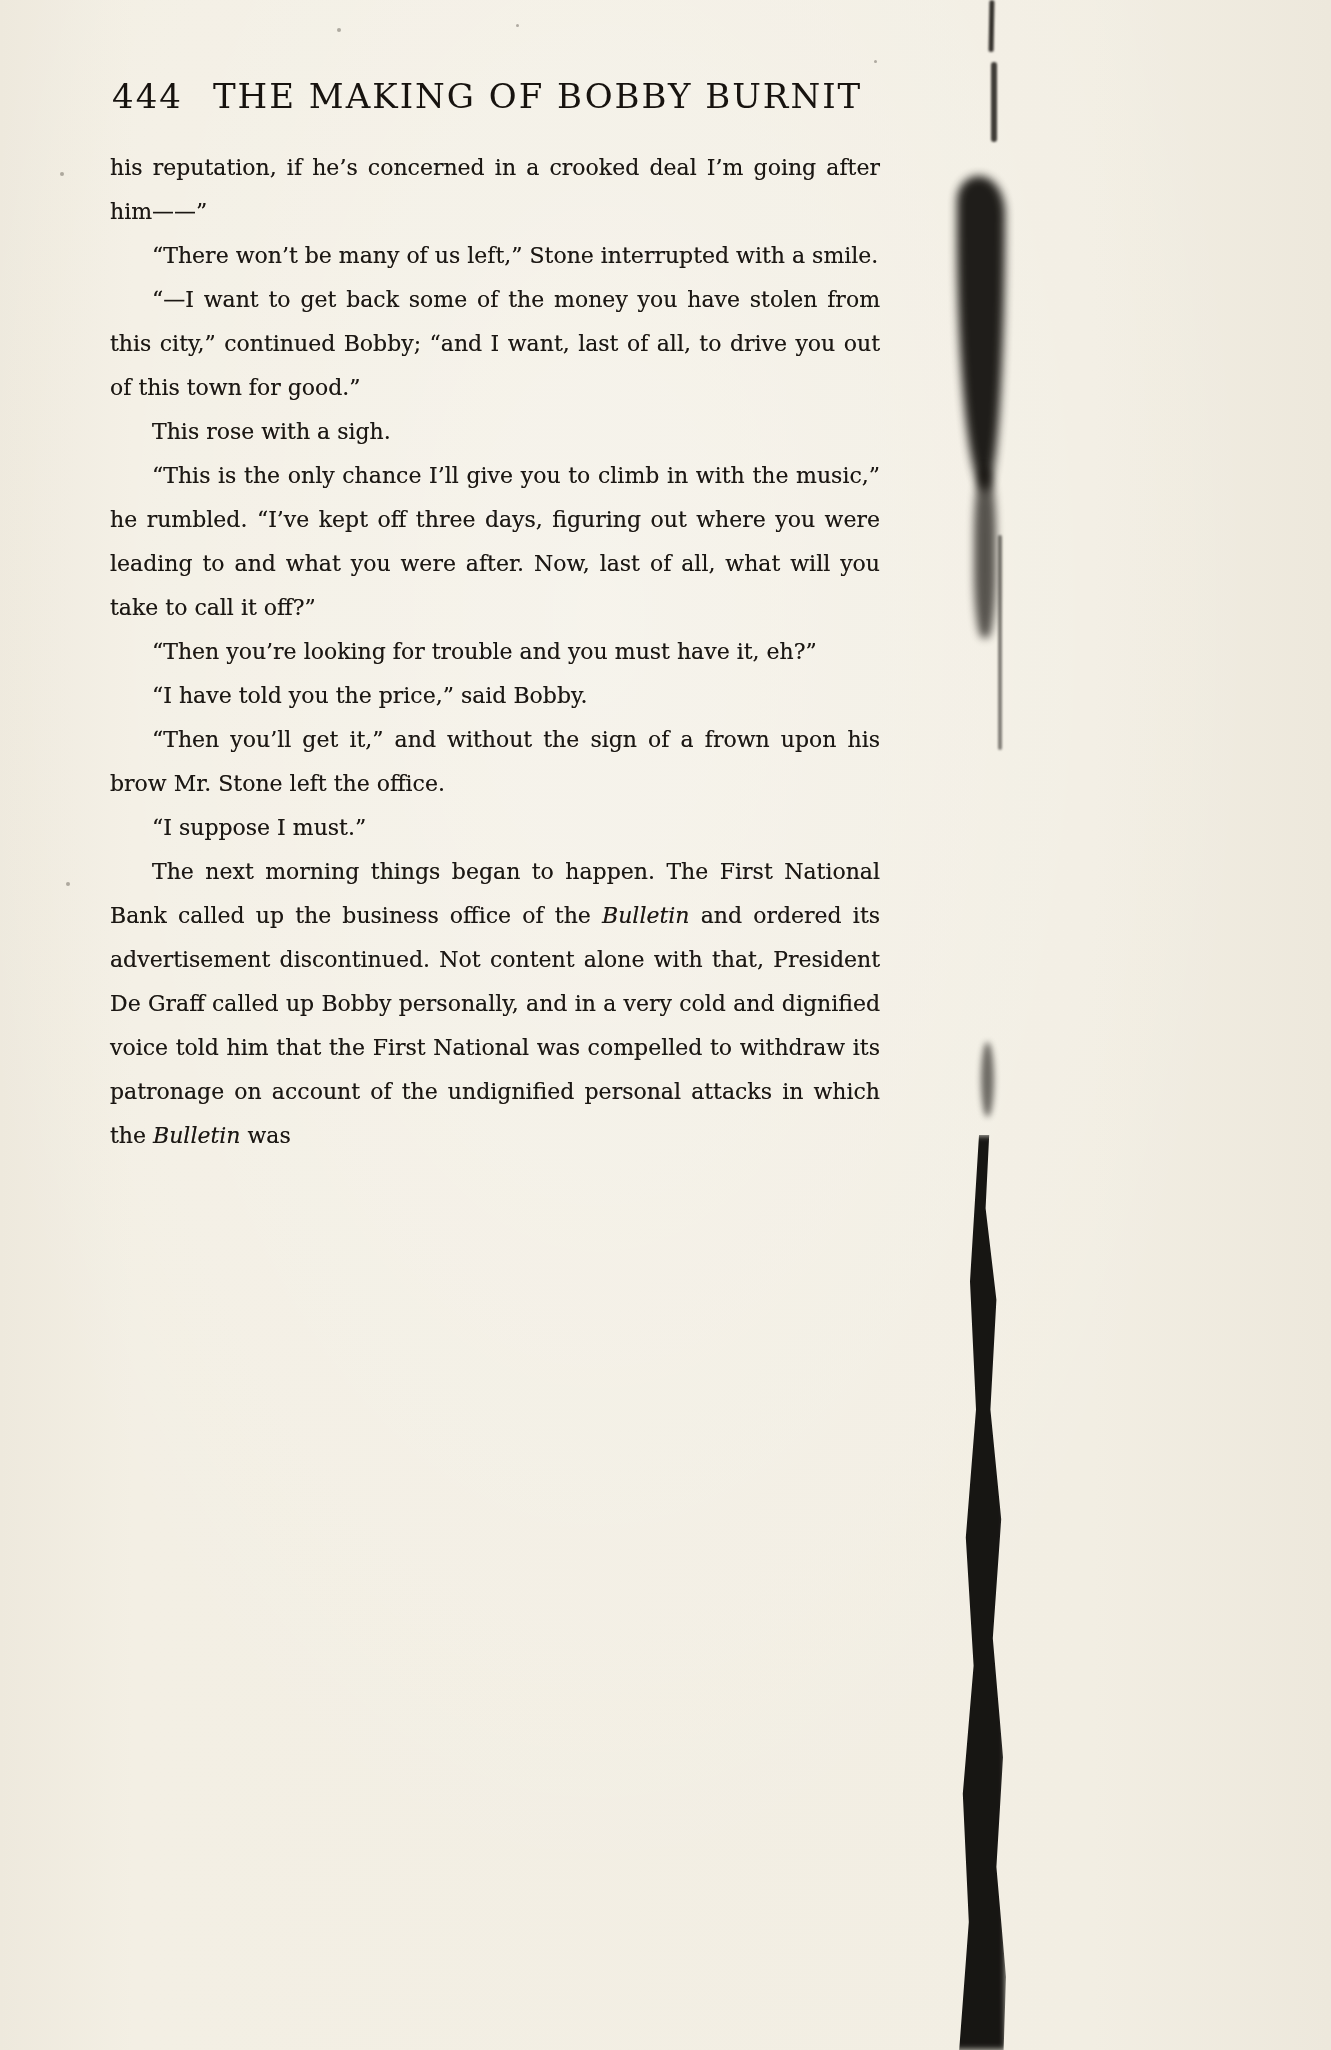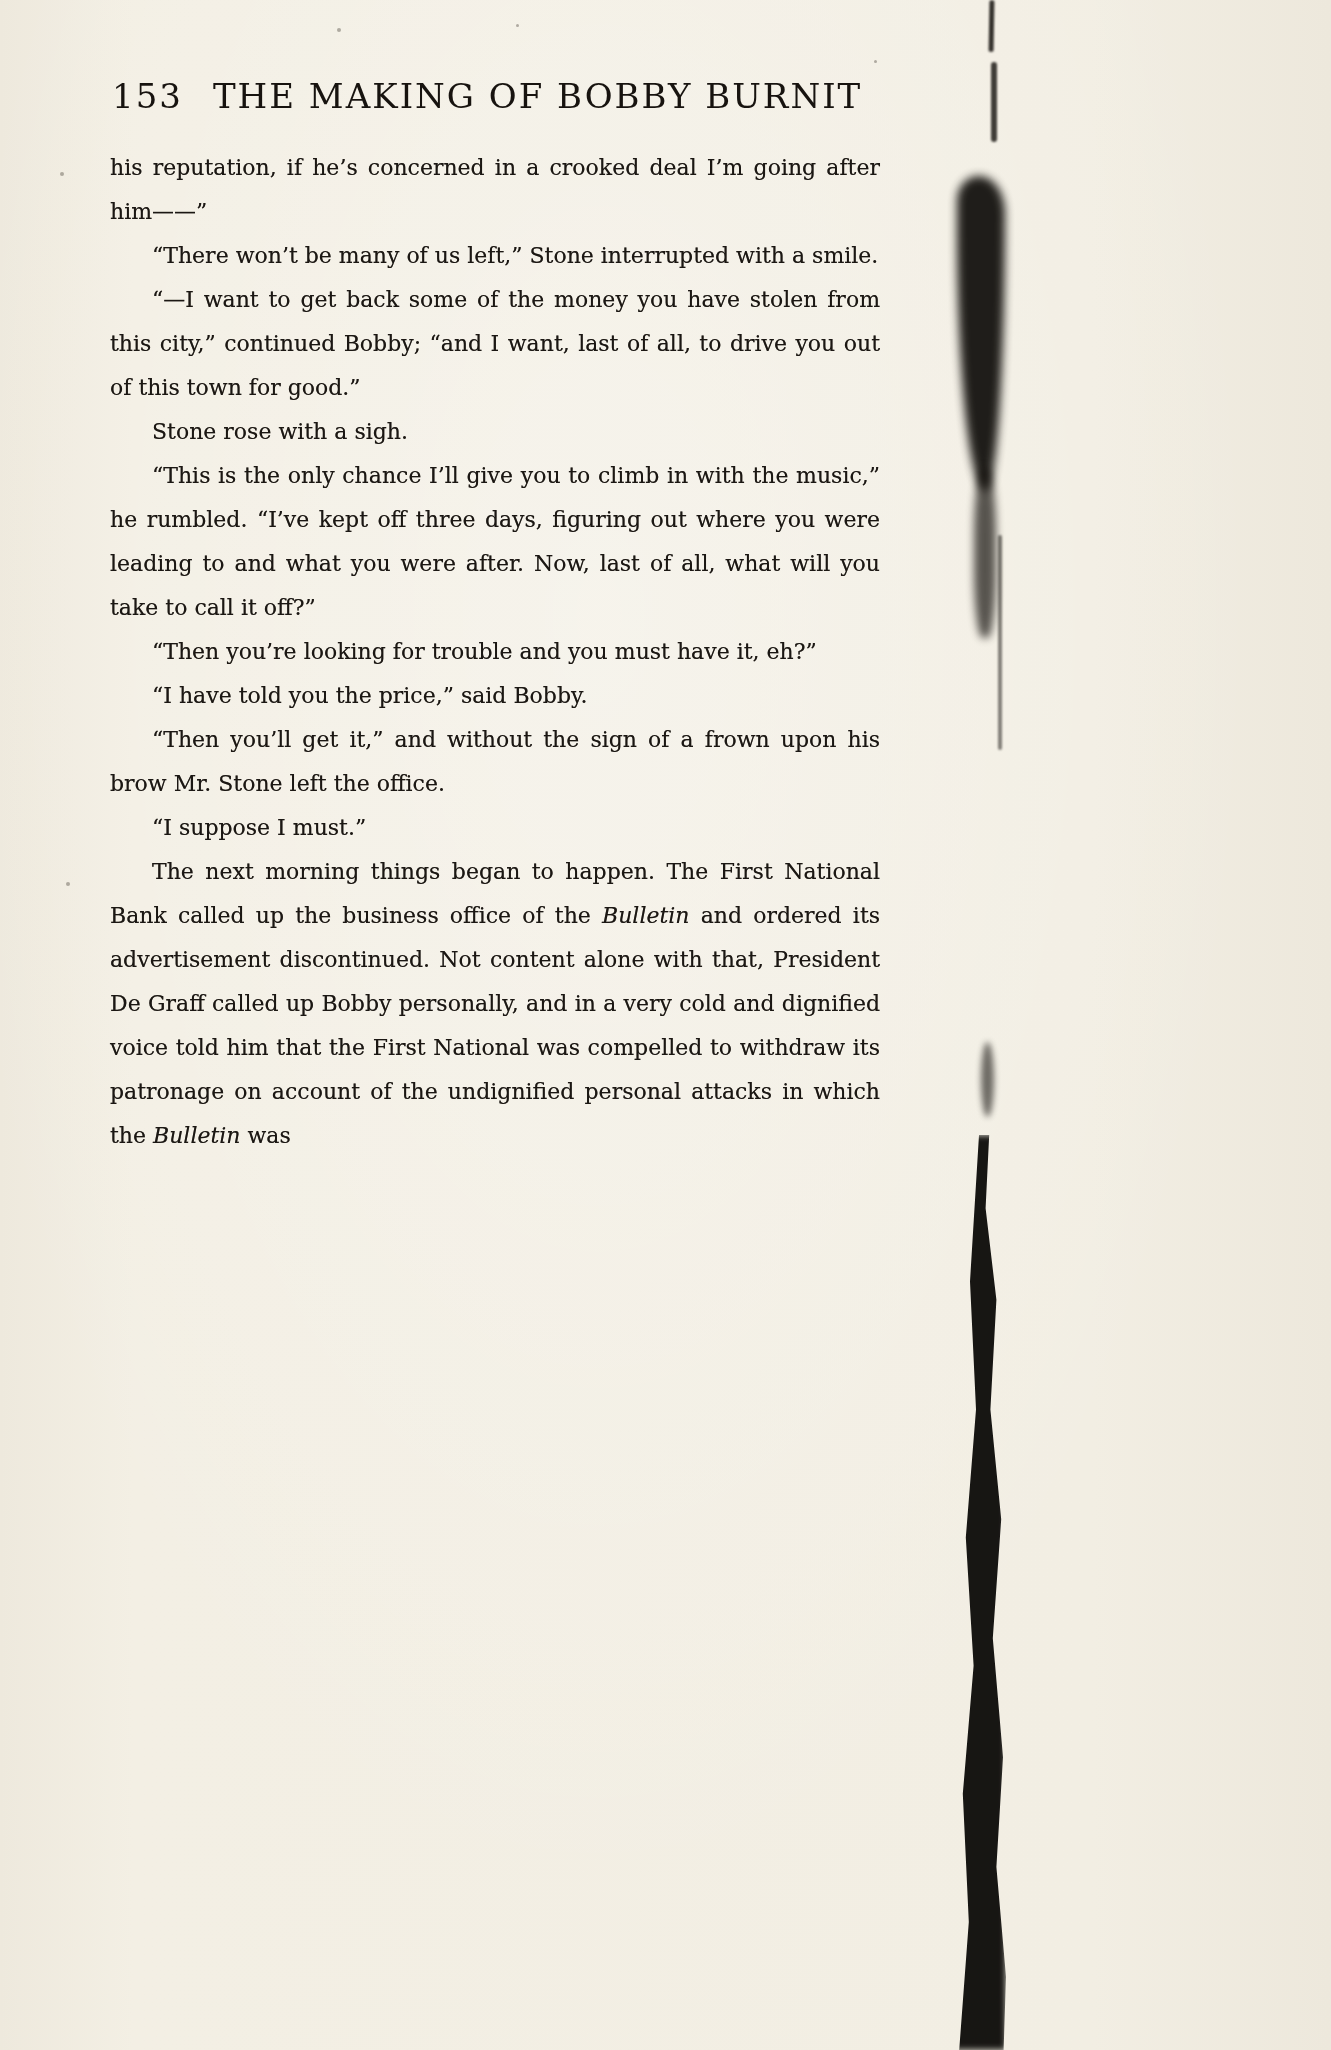--- a/index.html
+++ b/index.html
@@ -85,29 +85,29 @@
   .k3 { left: 874px; top: 60px;  width: 3px; height: 3px; }
   .k4 { left: 60px;  top: 172px; width: 4px; height: 4px; }
   .k5 { left: 66px;  top: 882px; width: 4px; height: 4px; }
 </style>
 </head>
 <body>
 
 <div class="page">
 
   <div class="running-head">
-    <span>153</span>
+    <span>444</span>
     <span>THE MAKING OF BOBBY BURNIT</span>
   </div>
 
   <div class="body-text">
     <p class="noindent">his reputation, if he’s concerned in a crooked deal I’m going after him——”</p>
     <p class="indent">“There won’t be many of us left,” Stone interrupted with a smile.</p>
     <p class="indent">“—I want to get back some of the money you have stolen from this city,” continued Bobby; “and I want, last of all, to drive you out of this town for good.”</p>
-    <p class="indent">Stone rose with a sigh.</p>
+    <p class="indent">This rose with a sigh.</p>
     <p class="indent">“This is the only chance I’ll give you to climb in with the music,” he rumbled. “I’ve kept off three days, figuring out where you were leading to and what you were after. Now, last of all, what will you take to call it off?”</p>
     <p class="indent">“Then you’re looking for trouble and you must have it, eh?”</p>
     <p class="indent">“I have told you the price,” said Bobby.</p>
     <p class="indent">“Then you’ll get it,” and without the sign of a frown upon his brow Mr. Stone left the office.</p>
     <p class="indent">“I suppose I must.”</p>
     <p class="indent"><span>The next morning things began to happen. The First National Bank called up the business office of the </span><em>Bulletin</em><span> and ordered its advertisement discontinued. Not content alone with that, President De Graff called up Bobby personally, and in a very cold and dignified voice told him that the First National was compelled to withdraw its patronage on account of the undignified personal attacks in which the </span><em>Bulletin</em><span> was</span></p>
   </div>
 
   <div class="smudge s1"></div>
   <div class="smudge s2"></div>

